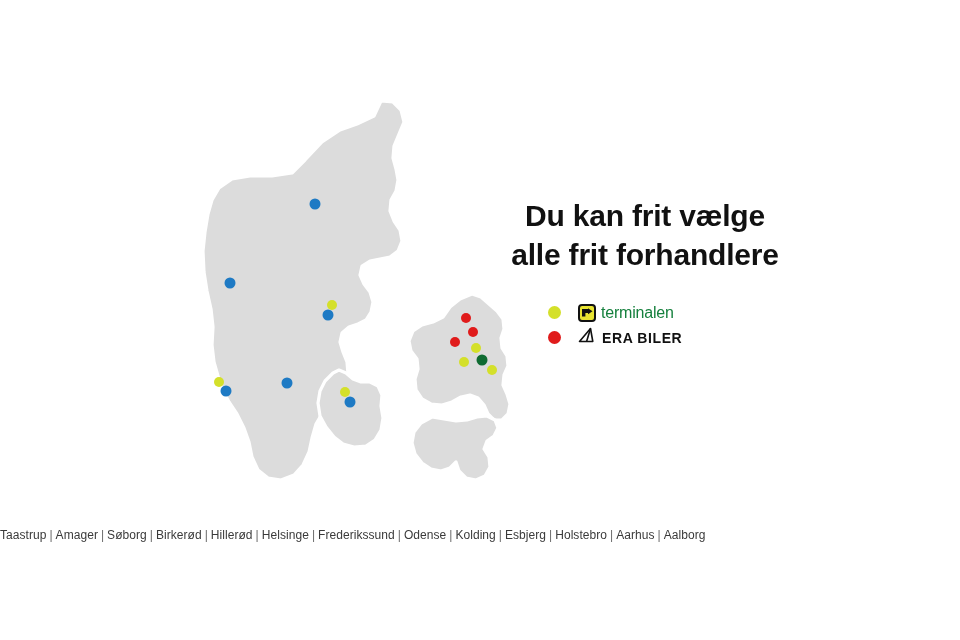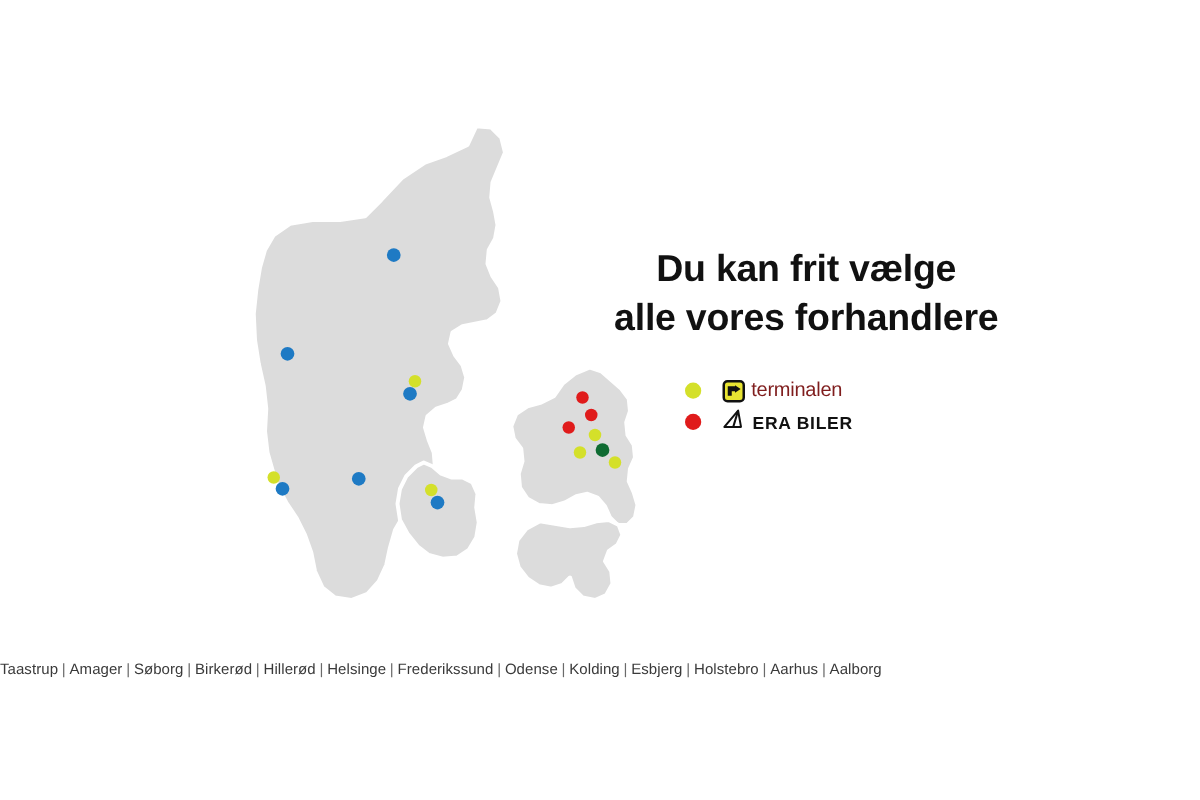--- a/index.html
+++ b/index.html
@@ -53,21 +53,21 @@
   .legend-label.light{font-weight:400;}
   .legend-label.bold{font-weight:700;}
   .legend-logo{display:flex;align-items:center;}
   .logo-term-mark{
     width:18px;height:18px;border-radius:4px;
     background:#e8e432;border:2px solid #111;
     box-sizing:border-box;margin-right:5px;
     display:flex;align-items:center;justify-content:center;
   }
   .logo-term-text{
-    font-size:16px;font-weight:400;color:#7f1d1d;letter-spacing:-0.2px;
+    font-size:16px;font-weight:400;color:#15803d;letter-spacing:-0.2px;
   }
   .logo-era-mark{margin-right:5px;display:block;}
   .logo-era-text{
     font-size:14px;font-weight:700;color:#111;letter-spacing:0.6px;text-align:right;
   }
 
   
   #city-strip{
     position:absolute;left:0;top:528px;width:960px;
     text-align:left;
@@ -141,21 +141,21 @@
           <circle cx="476" cy="348" r="5" fill="#d4e02a" class="map-dot"></circle>
           <circle cx="464" cy="362" r="5" fill="#d4e02a" class="map-dot"></circle>
           <circle cx="482" cy="360" r="5.5" fill="#0f6b32" class="map-dot"></circle>
           <circle cx="492" cy="370" r="5" fill="#d4e02a" class="map-dot"></circle>
         </g>
     </svg>
   </div>
 
   <div id="headline">
     <span class="ln">Du kan frit vælge</span>
-    <span class="ln">alle vores forhandlere</span>
+    <span class="ln">alle frit forhandlere</span>
   </div>
 
   <div id="legend">
 
 
 
     <div class="legend-row">
       <span class="legend-swatch" style="background:#d4e02a"></span>
       <span class="legend-logo">
         <span class="logo-term-mark">

